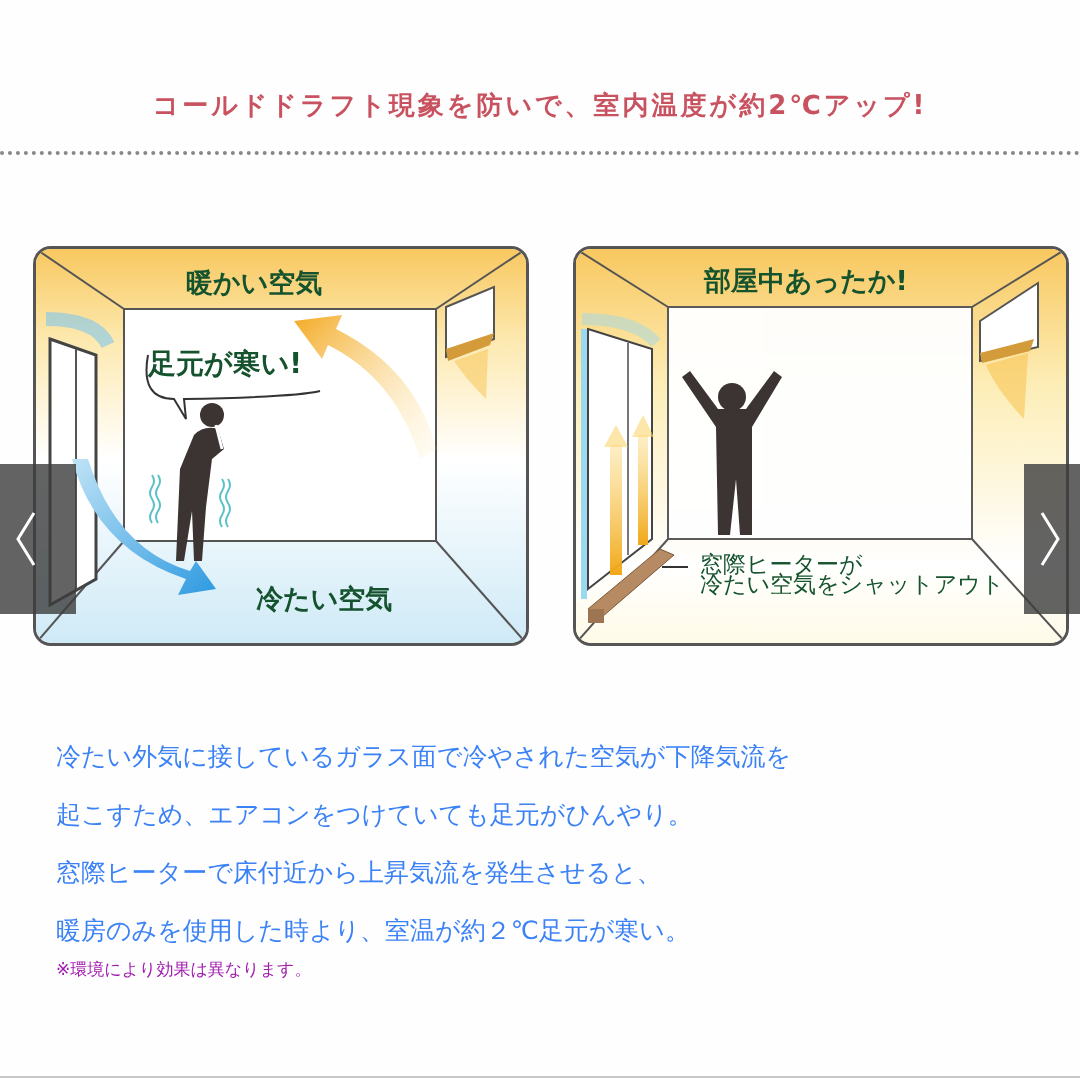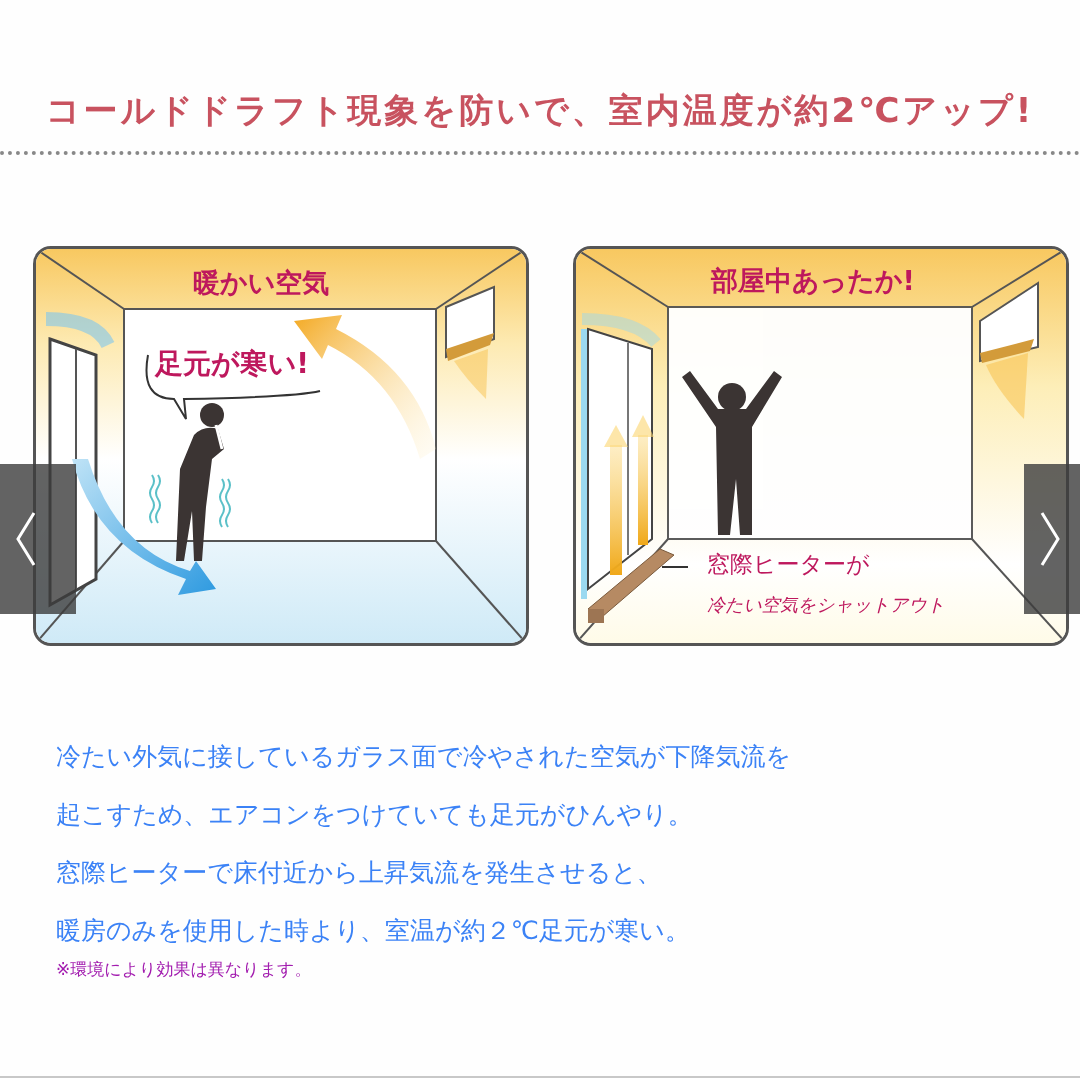--- a/index.html
+++ b/index.html
@@ -1,23 +1,23 @@
 <!DOCTYPE html>
 <html><head>
   <meta charset="utf-8">
   <style>
     html, body { margin:0; padding:0; background:#fefefe; }
     body { width:1080px; height:1078px; position:relative; overflow:hidden; font-family:"DejaVu Sans", sans-serif; }
-    .headline { position:absolute; left:0; top:88px; width:1080px; text-align:center; font-size:34px; color:#c8525f; letter-spacing:3px; white-space:nowrap; font-weight:bold; }
+    .headline { position:absolute; left:0; top:88px; width:1080px; text-align:center; font-size:26px; color:#c8525f; letter-spacing:3px; white-space:nowrap; font-weight:bold; }
     .dots { position:absolute; left:0; top:151px; width:1080px; height:0; border-top:4px dotted #888; }
     .panel { position:absolute; top:246px; width:490px; height:394px; border:3px solid #555; border-radius:18px; overflow:hidden; background:#fff; }
     .panel svg { position:absolute; left:0; top:0; }
     #panel-left { left:33px; }
     #panel-right { left:573px; }
-    .ptext { position:absolute; font-size:27px; color:#be185d; font-weight:bold; white-space:nowrap;margin-left:7px; }
+    .ptext { position:absolute; font-size:27px; color:#14532d; font-weight:bold; white-space:nowrap; }
     .nav { position:absolute; top:464px; width:54px; height:150px; background:rgba(60,60,60,0.8); }
     .nav svg { position:absolute; left:12px; top:45px; }
     #nav-prev { left:0; width:76px; }
     #nav-next { left:1024px; width:56px; }
     .body-text { position:absolute; left:56px; top:728px; font-size:25px; line-height:58px; color:#3b82f6; white-space:nowrap; }
     .note { position:absolute; left:56px; top:958px; font-size:17px; color:#a21caf; white-space:nowrap; }
     .bottom-line { position:absolute; left:0; top:1076px; width:1080px; height:2px; background:#c8c8c8; }
   </style>
 </head>
 <body>
@@ -78,20 +78,21 @@
       <path d="M158,186 Q168,176 182,180 L188,200 L176,210 L170,258 L166,312 L158,312 L156,262 L148,312 L140,312 L144,220 Z"></path>
       <path d="M180,176 L186,200" stroke="#fff" stroke-width="3" fill="none"></path>
       <path d="M116,226 q4,6 0,12 q-4,6 0,12 q4,6 0,12 q-4,6 0,12" stroke="#5bc0c8" stroke-width="2" fill="none"></path>
       <path d="M122,226 q4,6 0,12 q-4,6 0,12 q4,6 0,12 q-4,6 0,12" stroke="#5bc0c8" stroke-width="2" fill="none"></path>
       <path d="M186,230 q4,6 0,12 q-4,6 0,12 q4,6 0,12 q-4,6 0,12" stroke="#5bc0c8" stroke-width="2" fill="none"></path>
       <path d="M192,230 q4,6 0,12 q-4,6 0,12 q4,6 0,12 q-4,6 0,12" stroke="#5bc0c8" stroke-width="2" fill="none"></path>
     </g>
   </svg>
   <div class="ptext" style="left:150px; top:16px;">暖かい空気</div>
   <div class="ptext" style="left:112px; top:96px; font-size:28px;">足元が寒い!</div>
+  <div class="ptext" style="left:220px; top:332px;">冷たい空気</div>
 </div>
 
 <div id="panel-right" class="panel">
   <svg width="490" height="394" viewBox="0 0 490 394">
     <defs>
       <linearGradient id="warmAll" x1="0" y1="0" x2="0" y2="1">
         <stop offset="0" stop-color="#f8c860"></stop>
         <stop offset="0.35" stop-color="#fdeeb8"></stop>
         <stop offset="0.8" stop-color="#ffffff"></stop>
         <stop offset="1" stop-color="#fffbe8"></stop>
@@ -134,21 +135,21 @@
       <path d="M410,116 L452,104 L448,170 Q420,140 410,116Z" fill="#f7c14d" opacity="0.55"></path>
     </g>
 
     <g fill="#3b3433">
       <circle cx="156" cy="148" r="14"></circle>
       <path d="M106,128 L114,122 L142,160 L170,160 L198,122 L206,128 L176,178 L176,286 L164,286 L160,230 L154,286 L142,286 L140,178 Z"></path>
     </g>
   </svg>
   <div class="ptext" style="left:124px; top:300px; font-size:23px; font-weight:normal;">窓際ヒーターが</div>
   <div class="ptext" style="left:128px; top:14px;">部屋中あったか!</div>
-  <div class="ptext" style="left:124px; top:344px; font-size:18px; font-weight:normal;font-style:italic;">冷たい空気をシャットアウト</div>
+  <div class="ptext" style="left:124px; top:320px; font-size:23px; font-weight:normal;">冷たい空気をシャットアウト</div>
 </div>
 
 <div id="nav-prev" class="nav">
   <svg width="28" height="60" viewBox="0 0 28 60">
     <polyline points="22,4 6,30 22,56" fill="none" stroke="#fff" stroke-width="3"></polyline>
   </svg>
 </div>
 <div id="nav-next" class="nav">
   <svg width="28" height="60" viewBox="0 0 28 60">
     <polyline points="6,4 22,30 6,56" fill="none" stroke="#fff" stroke-width="3"></polyline>

